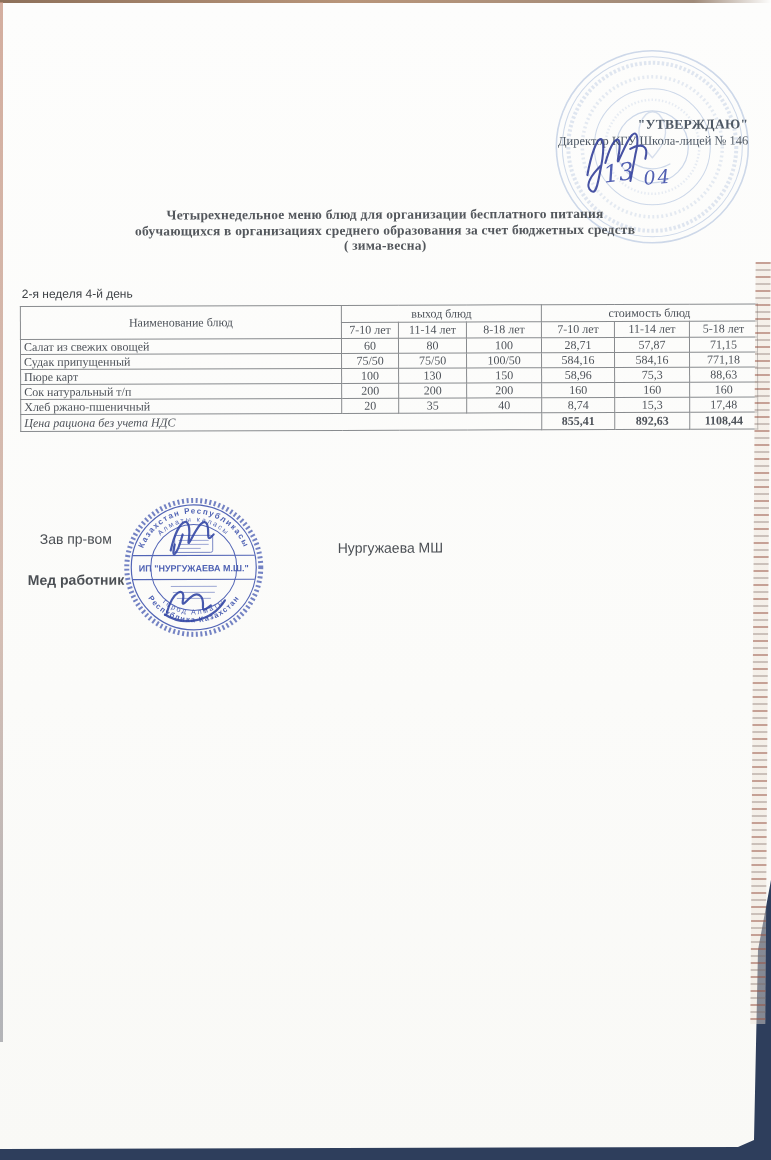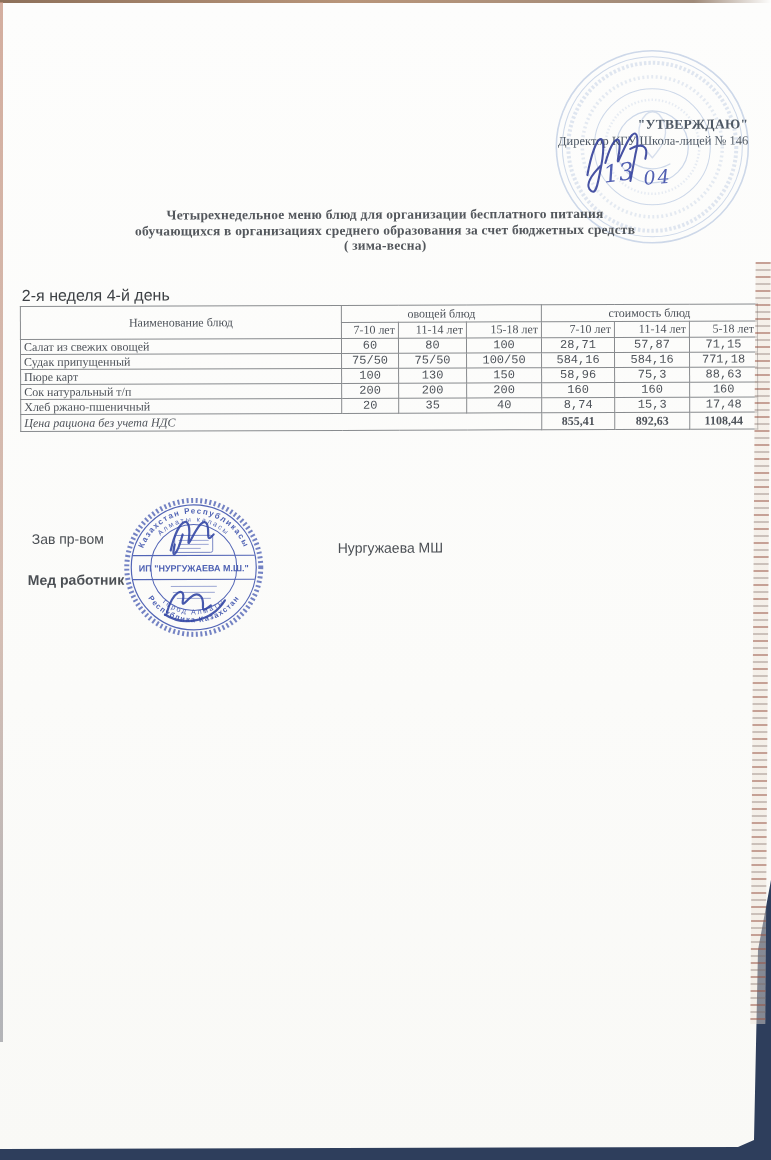--- a/index.html
+++ b/index.html
@@ -50,37 +50,37 @@
   }
   .hd-day{left:604px;top:160px;font-size:24px;transform:rotate(-7deg);}
   .hd-mon{left:644px;top:167px;font-size:19px;transform:rotate(-4deg);letter-spacing:2px;}
 
   .doc-title{
     position:absolute;left:0;top:207px;width:771px;text-align:center;z-index:3;
     color:#53575c;font-weight:bold;font-size:13.5px;line-height:15.5px;letter-spacing:.2px;
   }
   .week-label{
     position:absolute;left:22px;top:286px;z-index:3;
-    font-family:"Liberation Sans",sans-serif;font-size:16px;color:#3d4145;
+    font-family:"Liberation Sans",sans-serif;font-size:12px;color:#3d4145;
   }
 
   table.menu{
     position:absolute;left:20px;top:305px;width:737px;z-index:3;
     border-collapse:collapse;table-layout:fixed;
     font-family:"Liberation Serif",serif;font-size:12px;color:#4e535a;
   }
   table.menu td{border:1px solid #888b8e;padding:0 3px;height:14px;line-height:13px;overflow:hidden;white-space:nowrap;}
   table.menu .hc{text-align:center;}
-  table.menu .age{text-align:right;}
-  table.menu .num{text-align:center;font-family:Liberation Mono, monospace;}
+  table.menu .age{text-align:center;}
+  table.menu .num{text-align:center;}
   table.menu .tot-label{font-style:italic;}
   table.menu .tot-val{font-weight:bold;text-align:center;margin-left:48px;}
 
   .sig-block{position:absolute;z-index:3;font-family:"Liberation Sans",sans-serif;font-size:14px;color:#4b4f54;}
-  .lbl-zav{left:31px;top:530px;}
+  .lbl-zav{left:39px;top:530px;}
   .lbl-med{left:27px;top:571px;font-weight:bold;}
   .lbl-name{left:337px;top:540px;}
 
   .stamp-bottom{position:absolute;left:112px;top:486px;width:162px;height:162px;z-index:5;}
 </style>
 </head>
 <body>
 
 <div id="page"></div>
 <div class="edge-top"></div>
@@ -132,27 +132,27 @@
         <col style="width:57px">
         <col style="width:68px">
         <col style="width:75px">
       <col style="width:73px">
         <col style="width:75px">
         <col style="width:68px">
     </colgroup>
     <tbody>
       <tr>
         <td class="hc" rowspan="2" style="height:16px">Наименование блюд</td>
-        <td class="hc" colspan="3" style="height:16px">овощей блюд</td>
+        <td class="hc" colspan="3" style="height:16px">выход блюд</td>
         <td class="hc" colspan="3" style="height:16px">стоимость блюд</td>
       </tr>
       <tr>
         <td class="age" style="height:15px">7-10 лет</td>
         <td class="age" style="height:15px">11-14 лет</td>
-        <td class="age" style="height:15px">15-18 лет</td>
+        <td class="age" style="height:15px">8-18 лет</td>
         <td class="age" style="height:15px">7-10 лет</td>
         <td class="age" style="height:15px">11-14 лет</td>
         <td class="age" style="height:15px">5-18 лет</td>
       </tr>
       <tr>
         <td>Салат из свежих овощей</td>
         <td class="num">60</td>
         <td class="num">80</td>
         <td class="num">100</td>
         <td class="num">28,71</td>

